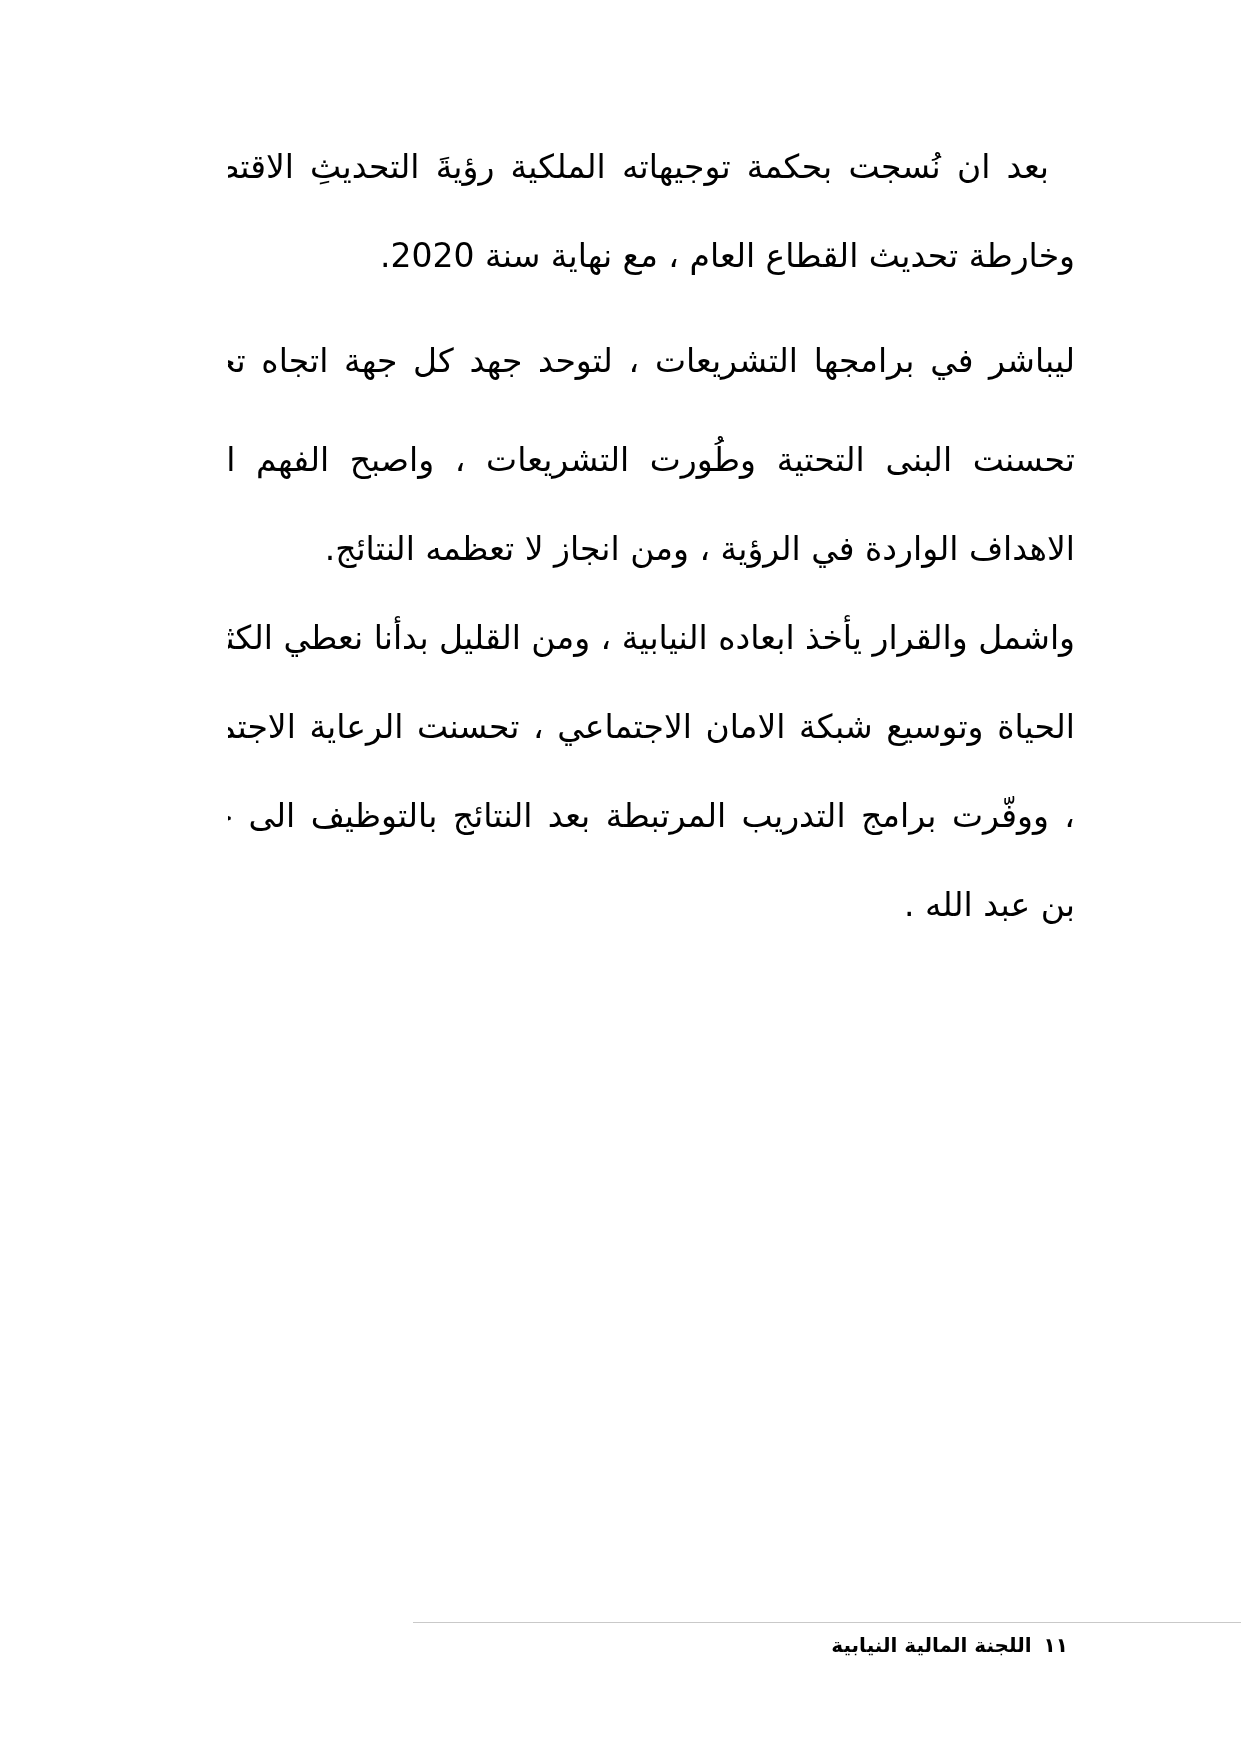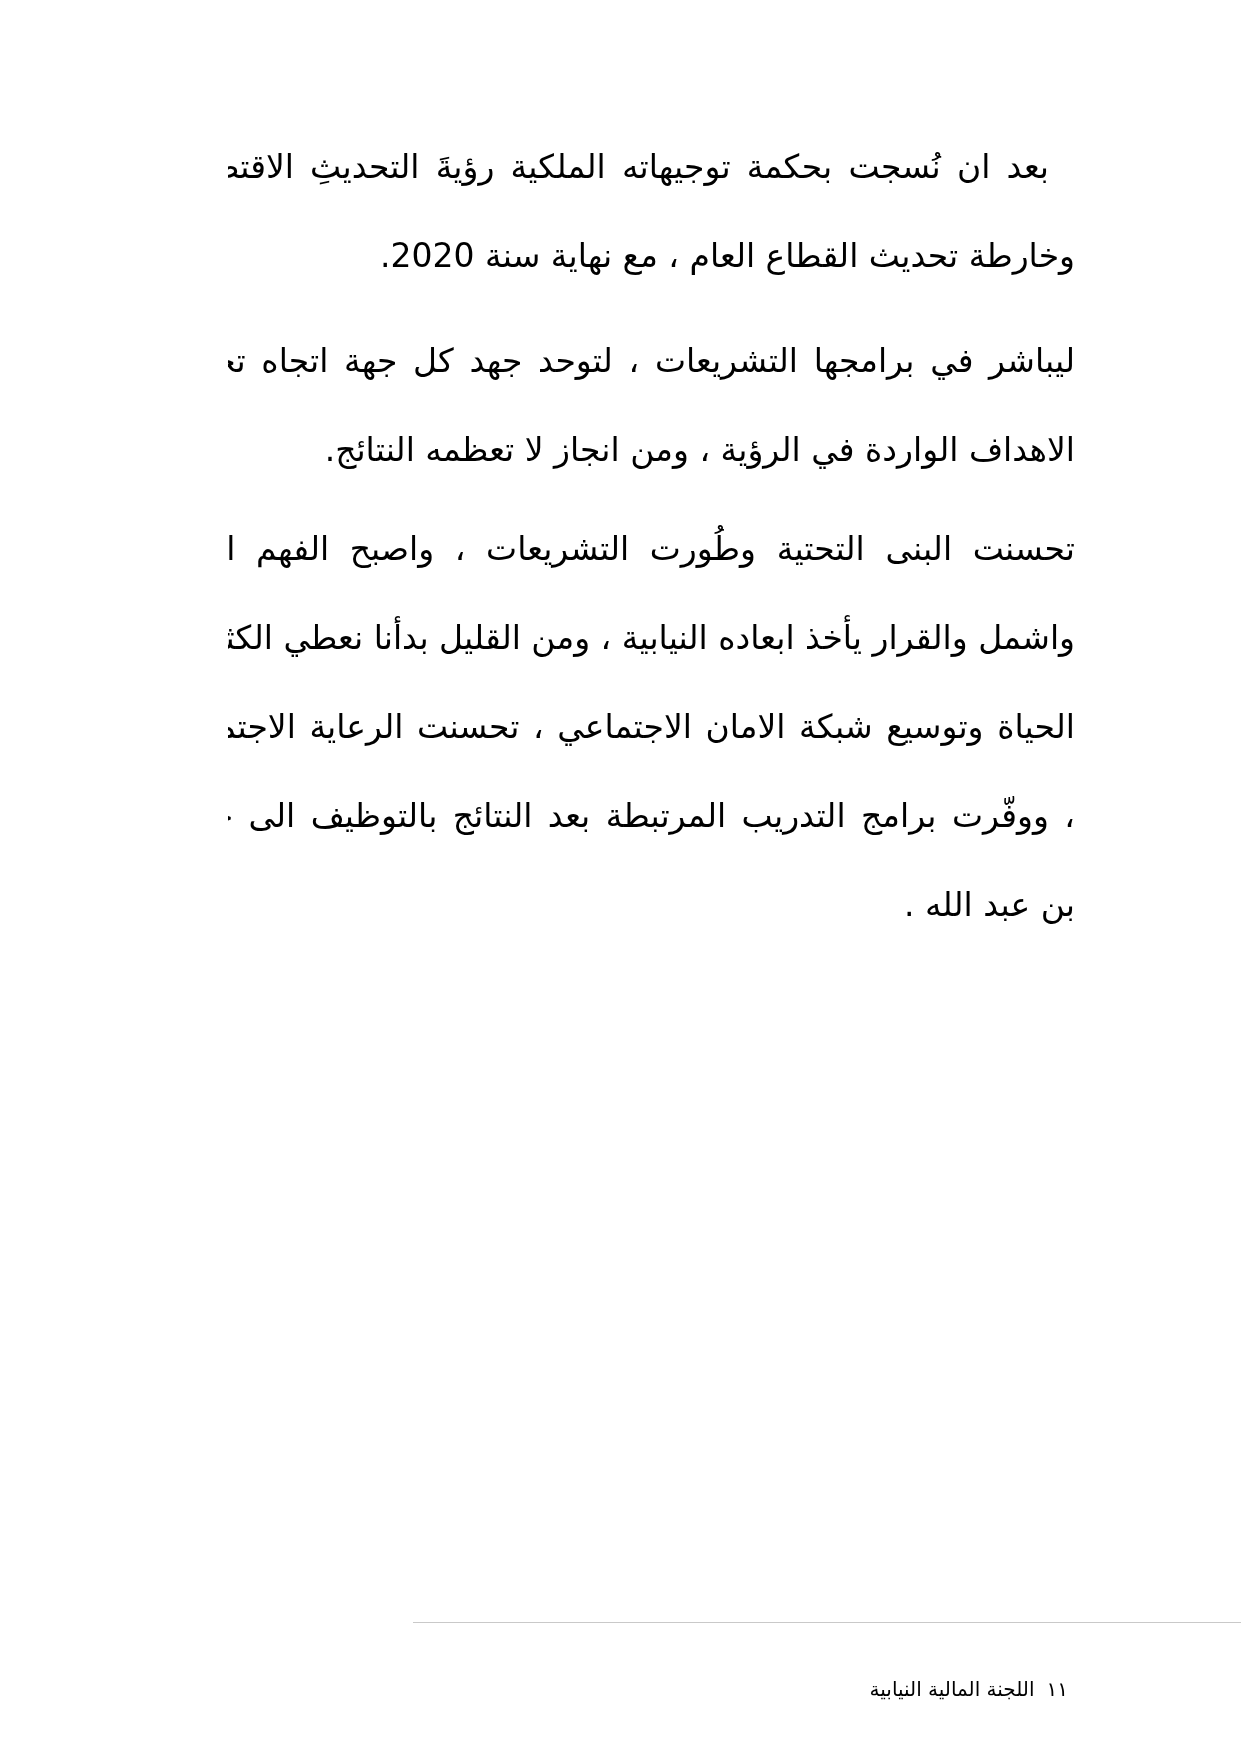--- a/index.html
+++ b/index.html
@@ -53,41 +53,40 @@
     width: 896px;
     height: 1px;
     background: #c9c9c9;
   }
   .footer-text {
     position: absolute;
     top: 1628px;
     right: 173px;
     direction: rtl;
     font-size: 20px;
-    font-weight: normal;
+    font-weight: bold;
     color: #000000;
     line-height: 34px;
     white-space: nowrap;
-    margin-top: 44px;
   }
   .footer-text .page-num {
     margin-left: 12px;
   }
 </style>
 </head>
 <body>
 
 <div class="page">
 
   <div class="body-text">
     <div class="line justify indent">بعد ان نُسجت بحكمة توجيهاته الملكية رؤيةَ التحديثِ الاقتصادي</div>
     <div class="line last">وخارطة تحديث القطاع العام ، مع نهاية سنة 2020.</div>
     <div class="line justify gap-para">ليباشر في برامجها التشريعات ، لتوحد جهد كل جهة اتجاه تحقيق</div>
+    <div class="line justify gap-para-small">تحسنت البنى التحتية وطُورت التشريعات ، واصبح الفهم اوضح</div>
     <div class="line last">الاهداف الواردة في الرؤية ، ومن انجاز لا تعظمه النتائج.</div>
-    <div class="line justify gap-para-small">تحسنت البنى التحتية وطُورت التشريعات ، واصبح الفهم اوضح</div>
     <div class="line last">واشمل والقرار يأخذ ابعاده النيابية ، ومن القليل بدأنا نعطي الكثير.</div>
     <div class="line justify">الحياة وتوسيع شبكة الامان الاجتماعي ، تحسنت الرعاية الاجتماعية</div>
     <div class="line justify">، ووفّرت برامج التدريب المرتبطة بعد النتائج بالتوظيف الى جانب</div>
     <div class="line last">بن عبد الله .</div>
   </div>
 
   <div class="footer-rule"></div>
 
   <div class="footer-text">
     <span class="page-num">١١</span><span>اللجنة المالية النيابية</span>

